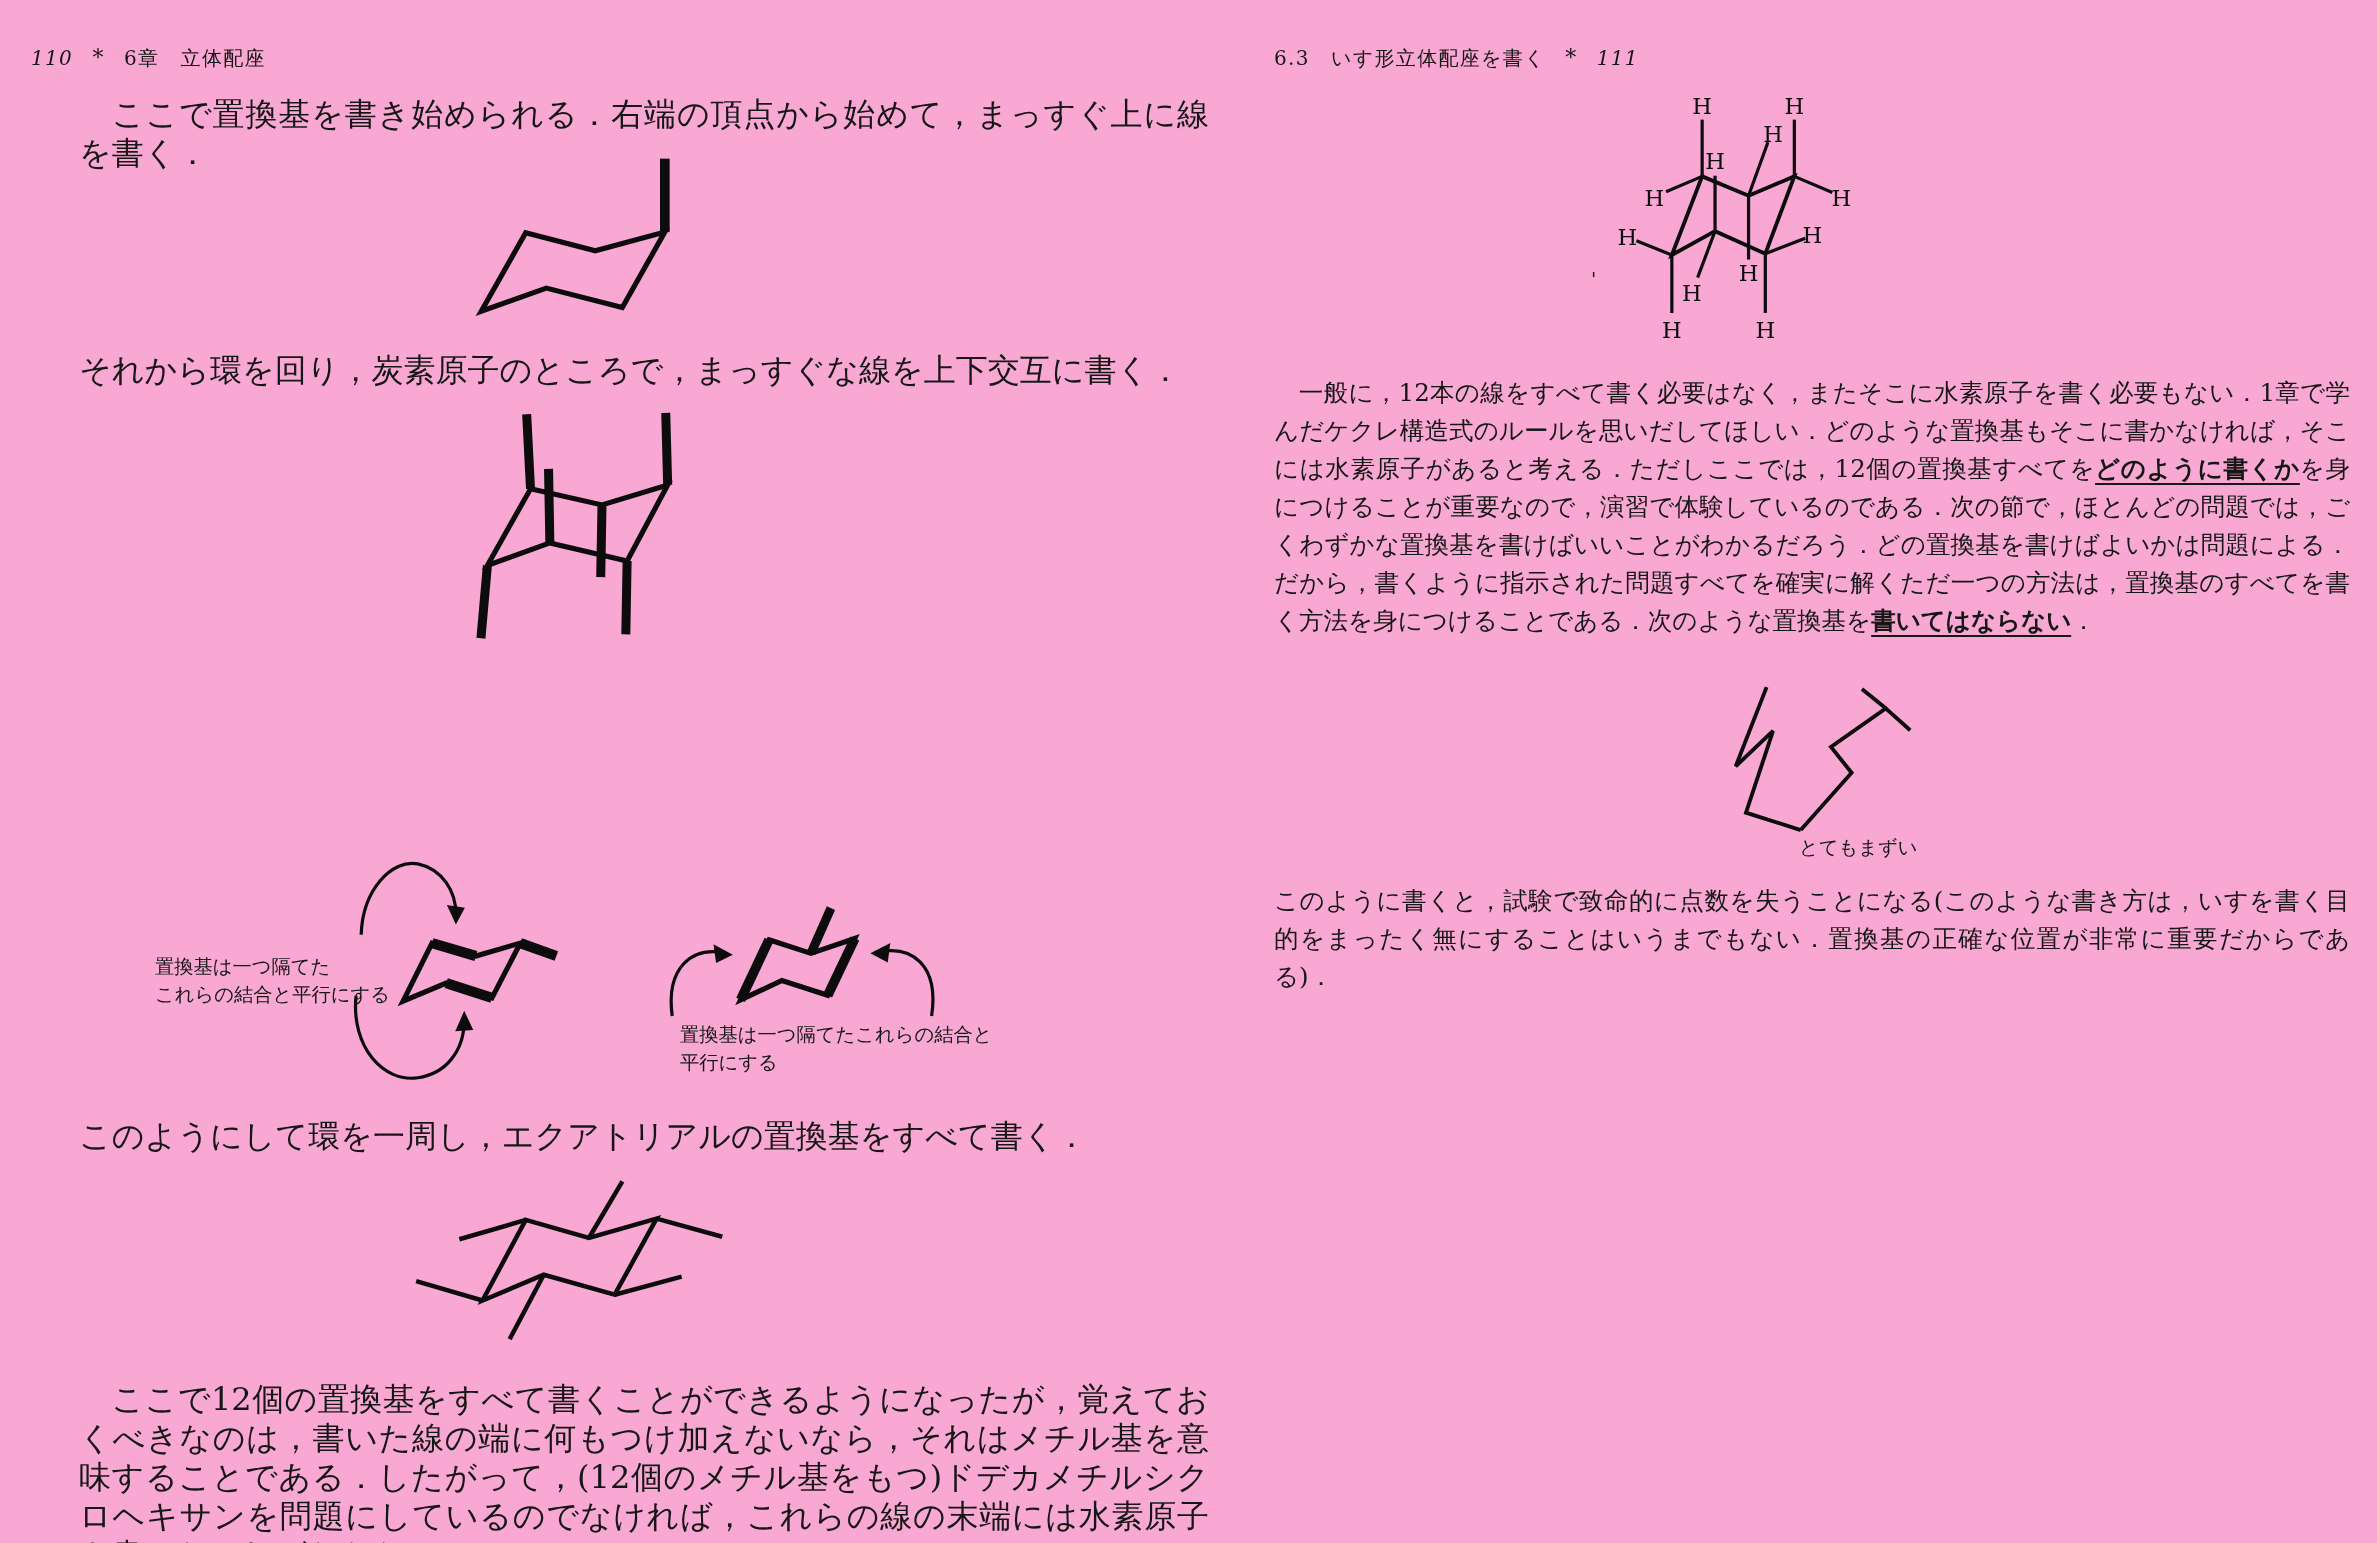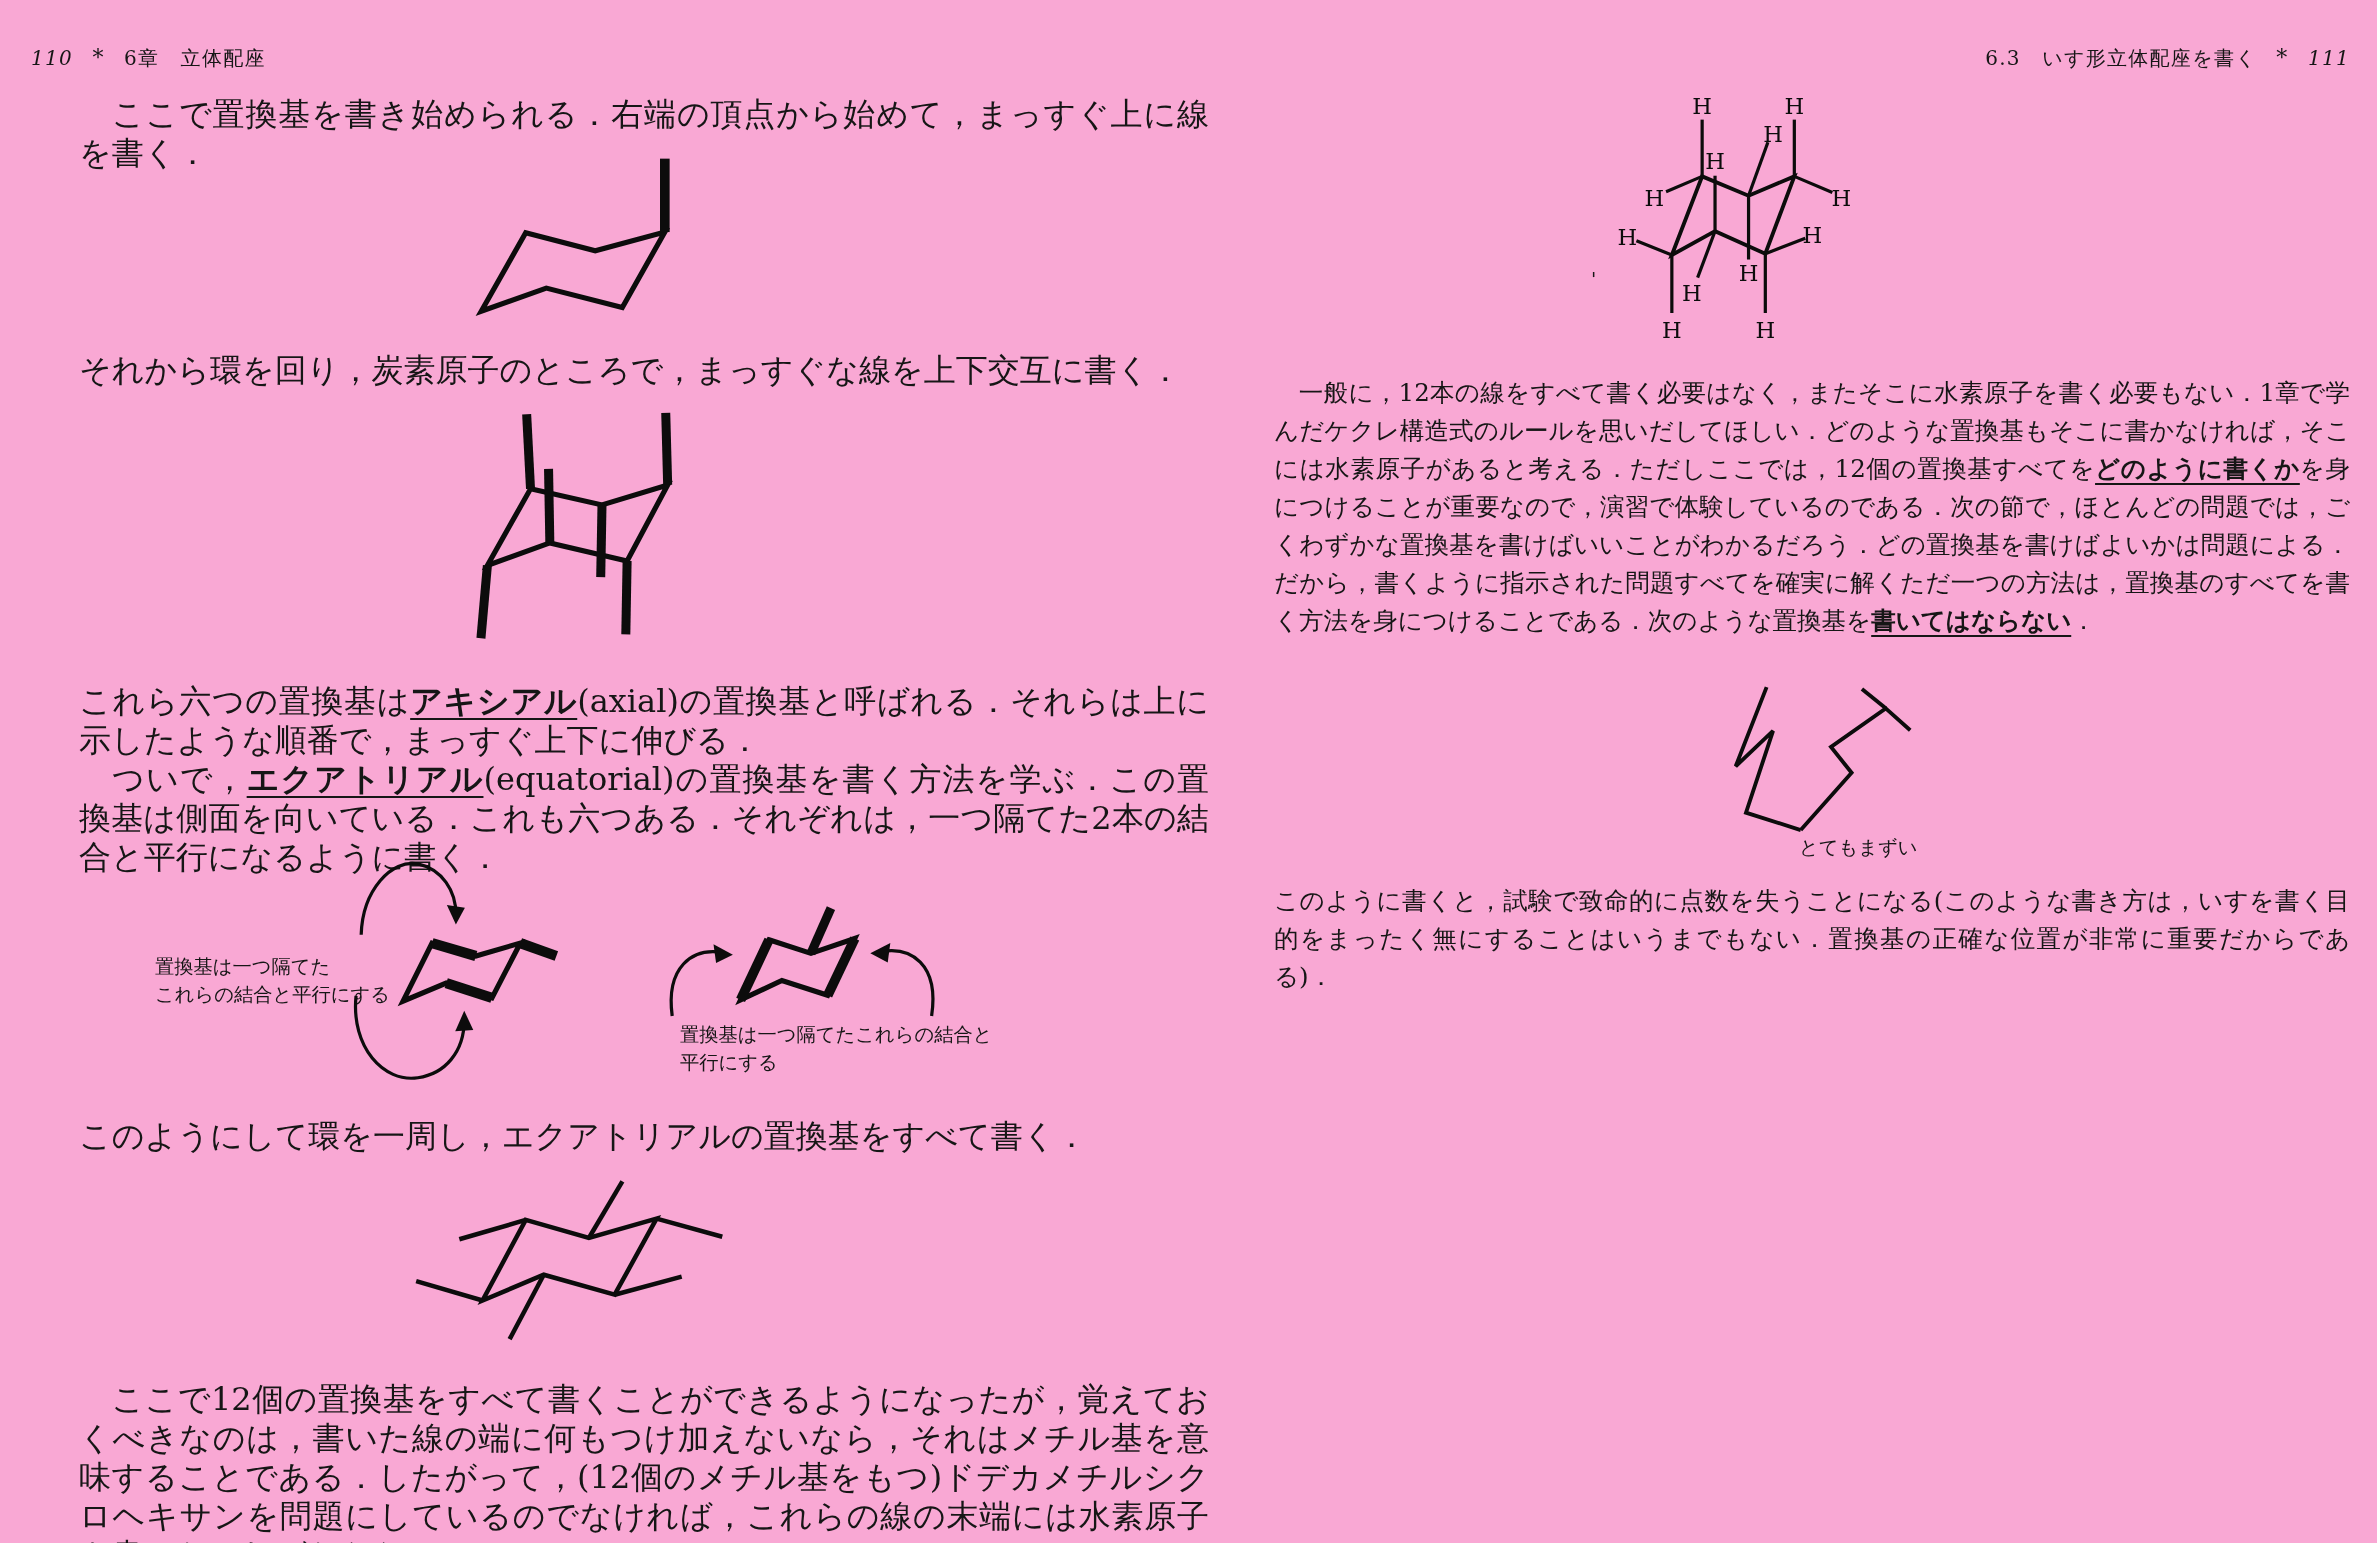--- a/index.html
+++ b/index.html
@@ -54,24 +54,20 @@
       <path stroke-width="8" d="M92,138 L203,163 L305,132 L242,250 L122,222 L25,257 Z"></path>
       <path stroke-width="14" d="M92,138 L86,22"></path>
       <path stroke-width="14" d="M305,132 L302,20"></path>
       <path stroke-width="14" d="M122,222 L120,107"></path>
       <path stroke-width="14" d="M203,163 L201,275"></path>
       <path stroke-width="14" d="M25,257 L15,370"></path>
       <path stroke-width="14" d="M242,250 L240,364"></path>
     </svg>
   </div>
 
-  <div class="abs body-l" style="left:31px; top:682px; width:1130px;">
-    <p><span>これら六つの置換基は</span><span class="u">アキシアル</span><span>(axial)の置換基と呼ばれる．それらは上に示したような順番で，まっすぐ上下に伸びる．</span></p>
-    <p><span>　ついで，</span><span class="u">エクアトリアル</span><span>(equatorial)の置換基を書く方法を学ぶ．この置換基は側面を向いている．これも六つある．それぞれは，一つ隔てた2本の結合と平行になるように書く．</span></p>
-  </div>
 
   <div class="abs figlabel" style="left:155px; top:953px;">
     <div>置換基は一つ隔てた</div>
     <div>これらの結合と平行にする</div>
   </div>
   <div class="abs" style="left:348px; top:851px;">
     <svg width="400" height="277" viewBox="0 0 620 430">
       <path stroke-width="8" d="M130,143 L198,163 L267,143 L223,228 L152,205 L85,233 Z"></path>
       <path stroke-width="16" d="M130,143 L198,163"></path>
       <path stroke-width="16" d="M152,205 L223,228"></path>
@@ -113,21 +109,21 @@
       <path stroke-width="7" d="M333,178 L437,150"></path>
       <path stroke-width="7" d="M223,147 L170,247"></path>
       <path stroke-width="7" d="M128,187 L25,157"></path>
     </svg>
   </div>
 
   <div class="abs body-l" style="left:31px; top:1380px; width:1130px;">
     <p>　ここで12個の置換基をすべて書くことができるようになったが，覚えておくべきなのは，書いた線の端に何もつけ加えないなら，それはメチル基を意味することである．したがって，(12個のメチル基をもつ)ドデカメチルシクロヘキサンを問題にしているのでなければ，これらの線の末端には水素原子を書かなければならない．</p>
   </div>
 
-  <div class="abs hdr" style="left:1274px; top:45px; width:1076px; text-align:right;">
+  <div class="abs hdr" style="left:1274px; top:45px; width:1076px; text-align:left;">
     <span>6.3　いす形立体配座を書く</span><span class="sep">*</span><span class="pgnum">111</span>
   </div>
 
   <div class="abs" style="left:1599px; top:84px;">
     <svg width="361" height="284" viewBox="0 0 560 440">
       <path stroke-width="6" d="M160,143 L232,173 L303,143 L258,263 L180,228 L113,265 Z"></path>
       <path stroke-width="5" d="M160,143 L160,55"></path>
       <path stroke-width="5" d="M303,143 L303,55"></path>
       <path stroke-width="5" d="M180,228 L180,142"></path>
       <path stroke-width="5" d="M232,173 L232,272"></path>

